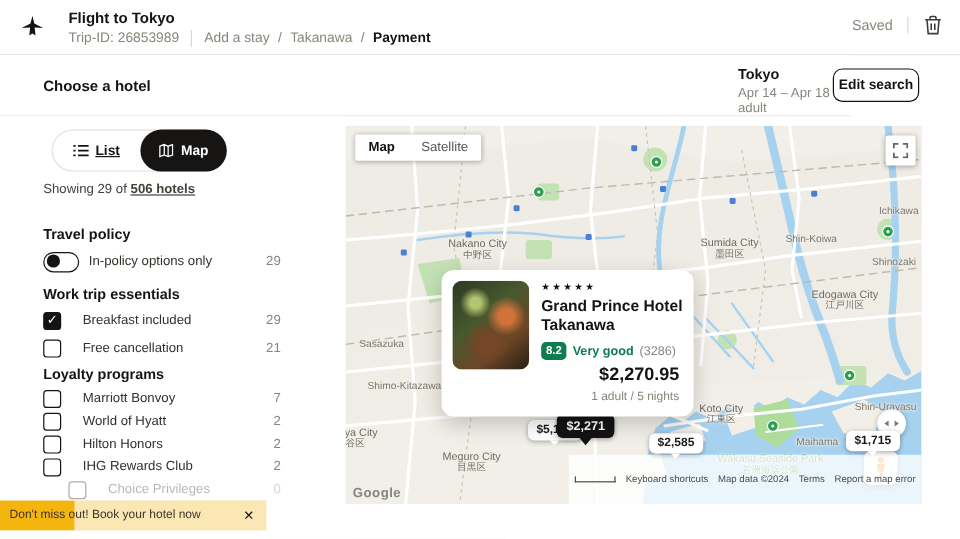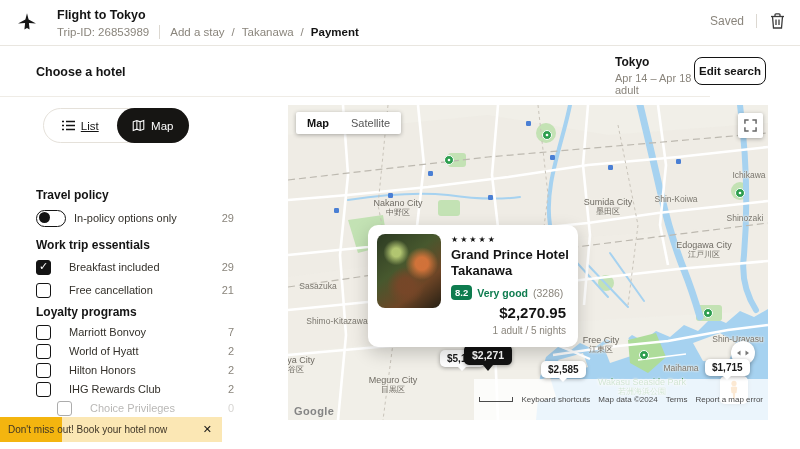--- a/index.html
+++ b/index.html
@@ -28,21 +28,21 @@
   .search-sum .dates { font-size:11px; color:#8A857C; margin-top:3px; }
   .edit-btn { position:absolute; left:694px; top:11px; width:72px; height:28px; background:#fff;
               border:1.5px solid #141414; border-radius:8px; font-size:11.5px; font-weight:700;
               color:#141414; display:flex; align-items:center; justify-content:center; cursor:pointer; }
 
   
   .sidebar { position:absolute; left:0; top:97px; width:288px; height:352px; background:#fff; }
   .view-toggle { position:absolute; left:43px; top:11px; width:146px; height:35px;
                  border:1px solid #E5E1DA; border-radius:20px; display:flex; align-items:center; background:#fff; }
   .vt-item { flex:1; height:100%; display:flex; align-items:center; justify-content:center; gap:6px;
-             font-size:11.5px; font-weight:400; color:#141414; cursor:pointer; }
+             font-size:11.5px; font-weight:700; color:#141414; cursor:pointer; }
   .vt-item.list span { text-decoration:underline; }
   .vt-item.map { background:#161513; color:#fff; border-radius:18px; height:35px; margin:-1px -1px -1px 0; }
   .results { position:absolute; left:36px; top:55px; font-size:11px; color:#45413A; }
   .results a { color:#45413A; font-weight:600; }
   .f-title { position:absolute; left:36px; font-size:12px; font-weight:700; color:#141414; }
   .f-row { position:absolute; left:36px; width:198px; height:16px; display:flex; align-items:center; }
   .f-row .lbl { font-size:11px; color:#33302A; margin-left:18px; }
   .f-row .cnt { margin-left:auto; font-size:11px; color:#8A857C; }
   .toggle { width:30px; height:17px; border:1.5px solid #141414; border-radius:10px; position:relative;
             background:#fff; cursor:pointer; flex-shrink:0; }
@@ -169,20 +169,24 @@
         <span>List</span>
       </div>
       <div class="vt-item map">
         <svg width="13" height="13" viewBox="0 0 16 16">
           <path d="M1.5 3.5 L6 1.8 L10 3.5 L14.5 1.8 V12.5 L10 14.2 L6 12.5 L1.5 14.2 Z M6 1.8 V12.5 M10 3.5 V14.2" fill="none" stroke="#fff" stroke-width="1.3"></path>
         </svg>
         <span>Map</span>
       </div>
     </div>
 
+    <div class="results">
+      <span>Showing 29 of</span>
+      <a href="#">506 hotels</a>
+    </div>
 
     <div class="f-title" style="top:91px">Travel policy</div>
     <div class="f-row" style="top:113px">
       <div class="toggle">
           <div class="knob"></div>
         </div>
       <span class="lbl" style="margin-left:8px">In-policy options only</span>
       <span class="cnt">29</span>
     </div>
 
@@ -340,21 +344,21 @@
       </div>
     <div class="mlabel" style="left:320px;top:56px">
       <div>Sumida City</div>
         <div class="cjk">墨田区</div>
       </div>
     <div class="mlabel" style="left:416px;top:99px">
       <div>Edogawa City</div>
         <div class="cjk">江戸川区</div>
       </div>
     <div class="mlabel" style="left:313px;top:194px">
-      <div>Free City</div>
+      <div>Koto City</div>
         <div class="cjk">江東区</div>
       </div>
     <div class="mlabel" style="left:105px;top:234px">
       <div>Meguro City</div>
         <div class="cjk">目黒区</div>
       </div>
     <div class="mlabel" style="left:8px;top:214px">
       <div>gaya City</div>
         <div class="cjk">谷区</div>
       </div>

